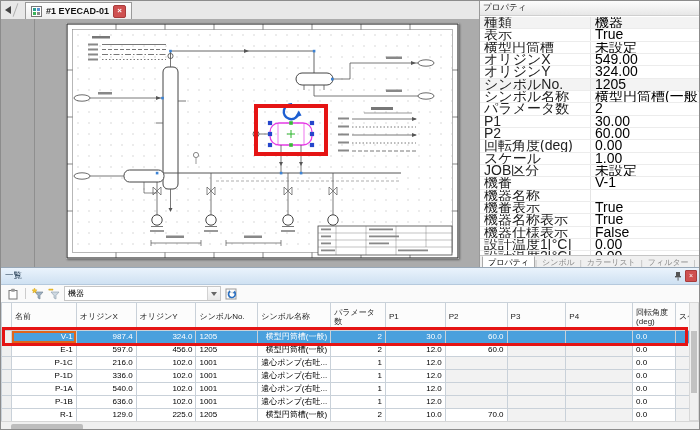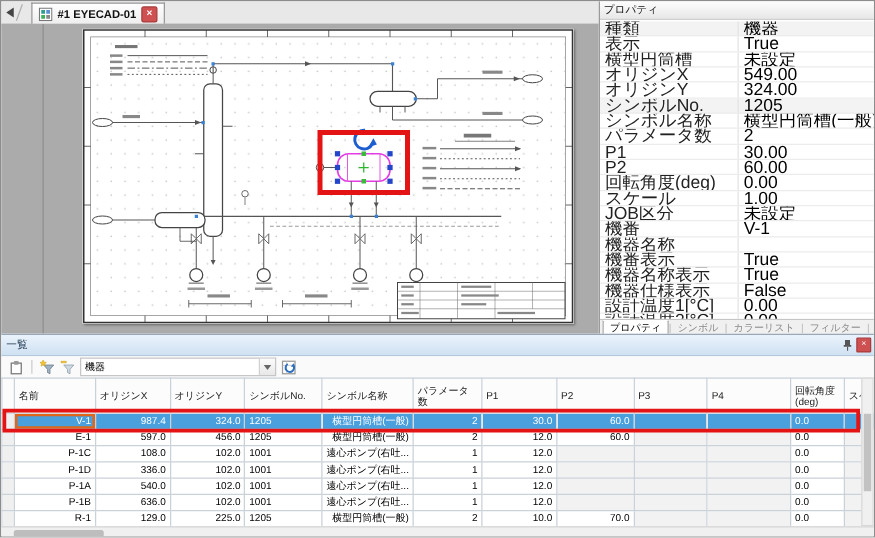--- a/index.html
+++ b/index.html
@@ -480,21 +480,21 @@
             <td class="num">12.0</td>
             <td class="num">60.0</td>
             <td class="num empty"></td>
             <td class="num empty"></td>
             <td>0.0</td>
             <td class="empty"></td>
           </tr>
           <tr>
             <th></th>
             <td class="num">P-1C</td>
-            <td class="num">108.0</td>
+            <td class="num">216.0</td>
             <td class="num">102.0</td>
             <td>1001</td>
             <td class="num">遠心ポンプ(右吐...</td>
             <td class="num">1</td>
             <td class="num">12.0</td>
             <td class="num empty"></td>
             <td class="num empty"></td>
             <td class="num empty"></td>
             <td>0.0</td>
             <td class="empty"></td>

